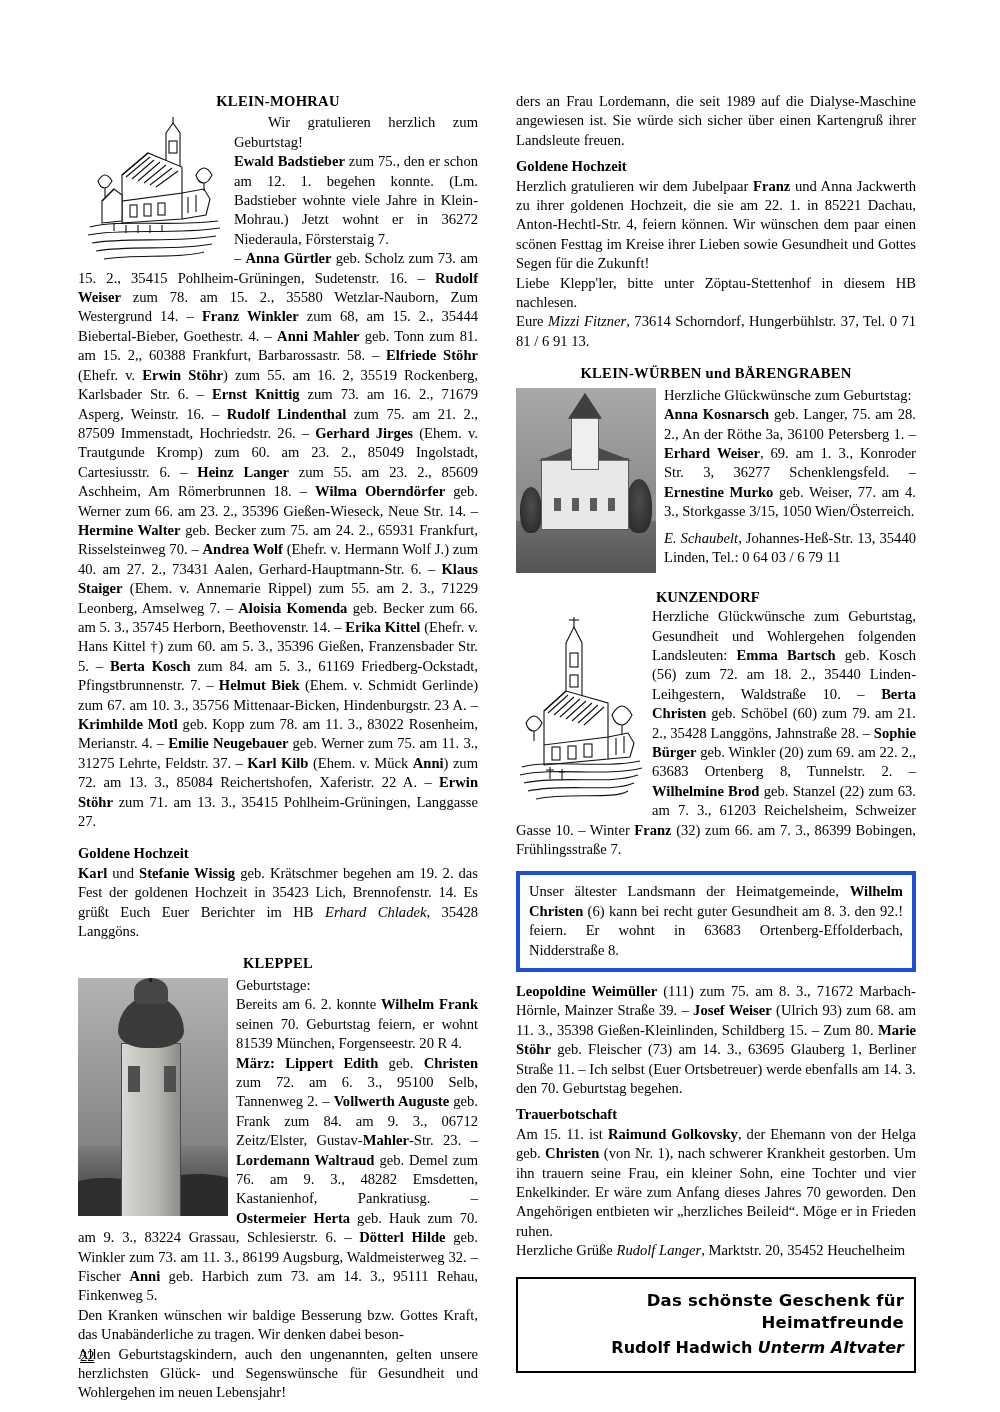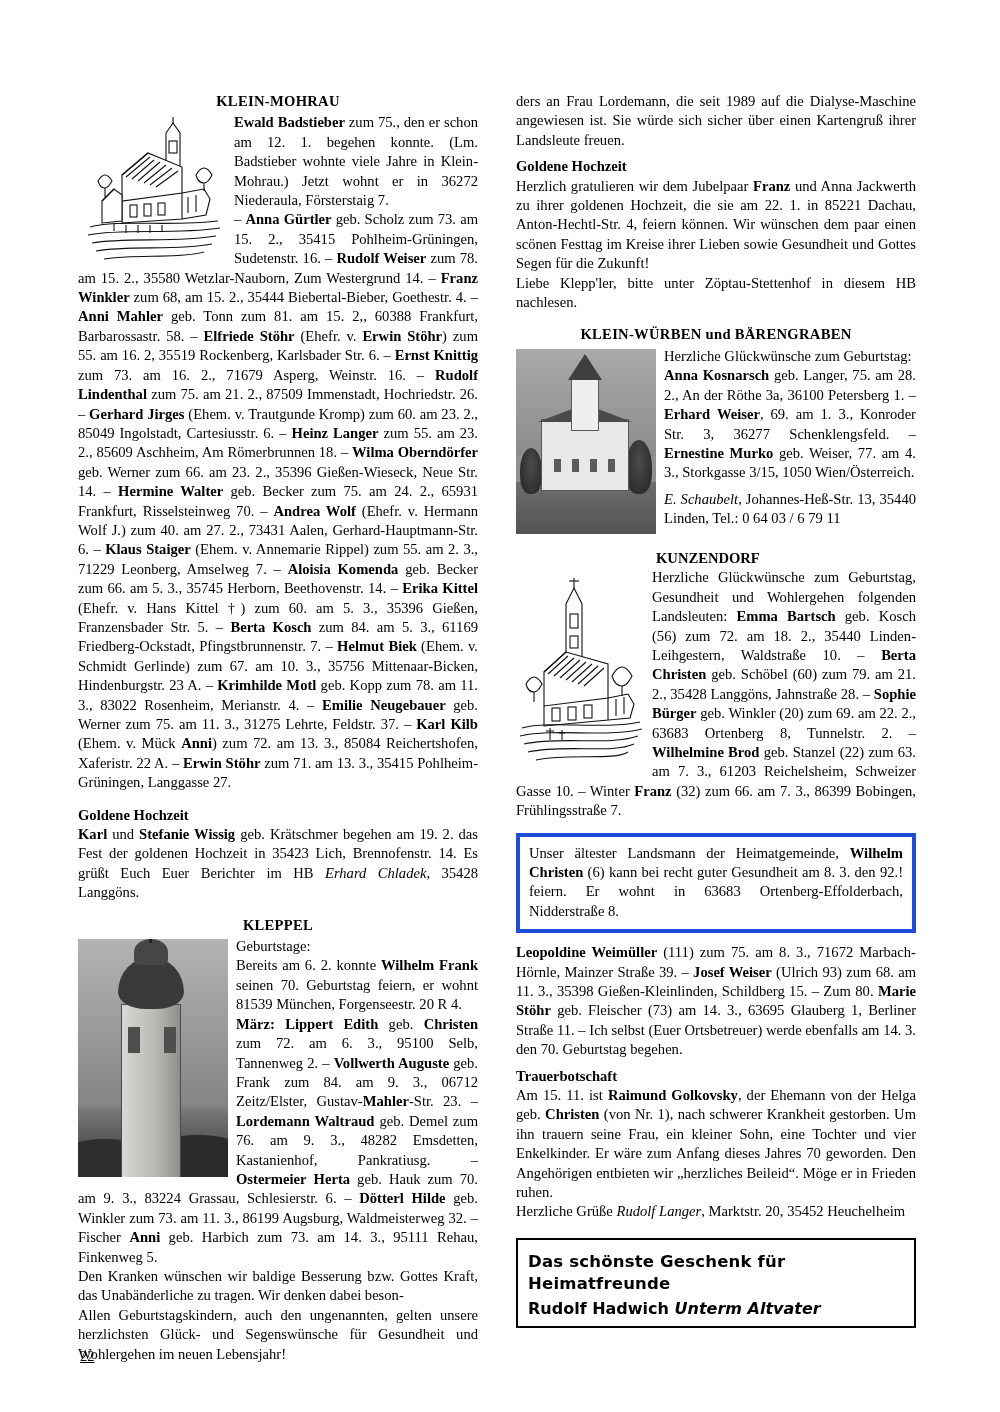--- a/index.html
+++ b/index.html
@@ -67,23 +67,23 @@
   .box {
     border: 4px solid #1d4ed8;
     padding: 7px 9px 8px 9px;
     margin: 12px 0 10px 0;
     font-size: 14.6px;
     line-height: 1.33;
     text-align: justify;
   }
   .ad-box {
     border: 2px solid #000;
-    padding: 11px 10px 7px 10px;
+    padding: 11px 10px 13px 10px;
     margin: 16px 0 0 0;
-    text-align: left;
+    text-align: right;
     font-family: "DejaVu Sans", sans-serif;
   }
   .ad-line1 {
     font-size: 16.5px;
     font-weight: bold;
     letter-spacing: 0.2px;
     margin-bottom: 3px;
   }
   .ad-line2 {
     font-size: 16px;
@@ -252,20 +252,21 @@
             <path d="M126 68 L126 76"></path>
             <path d="M20 66 q7 -12 14 0 q-4 7 -7 7 q-5 0 -7 -7 Z"></path>
             <path d="M27 73 L27 82"></path>
 
             <path d="M36 108 L36 116 M48 110 L48 118 M60 110 L60 118 M72 110 L72 118 M84 110 L84 117"></path>
           </g>
         </svg>
       </div>
     </div>
 
+    <p style="text-indent:34px">Wir gratulieren herzlich zum Geburtstag!</p>
     <p><b>Ewald Badstieber</b> zum 75., den er schon am 12. 1. begehen konnte. (Lm. Badstieber wohnte viele Jahre in Klein-Mohrau.) Jetzt wohnt er in 36272 Niederaula, Försterstaig 7.</p>
     <p>– <b>Anna Gürtler</b> geb. Scholz zum 73. am 15. 2., 35415 Pohlheim-Grüningen, Sudetenstr. 16. – <b>Rudolf Weiser</b> zum 78. am 15. 2., 35580 Wetzlar-Nauborn, Zum Westergrund 14. – <b><b>Franz</b> Winkler</b> zum 68, am 15. 2., 35444 Biebertal-Bieber, Goethestr. 4. – <b>Anni</b> <b>Mahler</b> geb. Tonn zum 81. am 15. 2,, 60388 Frankfurt, Barbarossastr. 58. – <b>Elfriede Stöhr</b> (Ehefr. v. <b>Erwin Stöhr</b>) zum 55. am 16. 2, 35519 Rockenberg, Karlsbader Str. 6. – <b>Ernst Knittig</b> zum 73. am 16. 2., 71679 Asperg, Weinstr. 16. – <b>Rudolf Lindenthal</b> zum 75. am 21. 2., 87509 Immenstadt, Hochriedstr. 26. – <b>Gerhard Jirges</b> (Ehem. v. Trautgunde Kromp) zum 60. am 23. 2., 85049 Ingolstadt, Cartesiusstr. 6. – <b>Heinz Langer</b> zum 55. am 23. 2., 85609 Aschheim, Am Römerbrunnen 18. – <b>Wilma</b> <b>Oberndörfer</b> geb. Werner zum 66. am 23. 2., 35396 Gießen-Wieseck, Neue Str. 14. – <b>Hermine Walter</b> geb. Becker zum 75. am 24. 2., 65931 Frankfurt, Risselsteinweg 70. – <b>Andrea Wolf</b> (Ehefr. v. Hermann Wolf J.) zum 40. am 27. 2., 73431 Aalen, Gerhard-Hauptmann-Str. 6. – <b>Klaus Staiger</b> (Ehem. v. Annemarie Rippel) zum 55. am 2. 3., 71229 Leonberg, Amselweg 7. – <b>Aloisia Komenda</b> geb. Becker zum 66. am 5. 3., 35745 Herborn, Beethovenstr. 14. – <b>Erika Kittel</b> (Ehefr. v. Hans Kittel †) zum 60. am 5. 3., 35396 Gießen, Franzensbader Str. 5. – <b>Berta Kosch</b> zum 84. am 5. 3., 61169 Friedberg-Ockstadt, Pfingstbrunnenstr. 7. – <b>Helmut Biek</b> (Ehem. v. Schmidt Gerlinde) zum 67. am 10. 3., 35756 Mittenaar-Bicken, Hindenburgstr. 23 A. – <b>Krimhilde</b> <b>Motl</b> geb. Kopp zum 78. am 11. 3., 83022 Rosenheim, Merianstr. 4. – <b>Emilie Neugebauer</b> geb. Werner zum 75. am 11. 3., 31275 Lehrte, Feldstr. 37. – <b><b>Karl</b> Kilb</b> (Ehem. v. Mück <b>Anni</b>) zum 72. am 13. 3., 85084 Reichertshofen, Xaferistr. 22 A. – <b>Erwin Stöhr</b> zum 71. am 13. 3., 35415 Pohlheim-Grüningen, Langgasse 27.</p>
     <div class="clear"></div>
 
     <div class="gap"></div>
     <div class="subhead">Goldene Hochzeit</div>
     <p><b>Karl</b> und <b>Stefanie Wissig</b> geb. Krätschmer begehen am 19. 2. das Fest der goldenen Hochzeit in 35423 Lich, Brennofenstr. 14. Es grüßt Euch Euer Berichter im HB <i>Erhard Chladek</i>, 35428 Langgöns.</p>
 
     <div class="gap"></div>
     <div class="head">KLEPPEL</div>
@@ -292,20 +293,21 @@
   </div>
 
   <div class="col col-right">
 
     <p>ders an Frau Lordemann, die seit 1989 auf die Dialyse-Maschine angewiesen ist. Sie würde sich sicher über einen Kartengruß ihrer Landsleute freuen.</p>
 
     <div class="gap-sm"></div>
     <div class="subhead">Goldene Hochzeit</div>
     <p>Herzlich gratulieren wir dem Jubelpaar <b>Franz</b> und Anna Jackwerth zu ihrer goldenen Hochzeit, die sie am 22. 1. in 85221 Dachau, Anton-Hechtl-Str. 4, feiern können. Wir wünschen dem paar einen scönen Festtag im Kreise ihrer Lieben sowie Gesundheit und Gottes Segen für die Zukunft!</p>
     <p>Liebe Klepp'ler, bitte unter Zöptau-Stettenhof in diesem HB nachlesen.</p>
+    <p>Eure <i>Mizzi Fitzner</i>, 73614 Schorndorf, Hungerbühlstr. 37, Tel. 0 71 81 / 6 91 13.</p>
 
     <div class="gap"></div>
     <div class="head">KLEIN-WÜRBEN und BÄRENGRABEN</div>
 
     <div class="img-float-left">
       <div class="photo1">
         <div class="sky"></div>
         <div class="ground"></div>
         <div class="tree t1"></div>
         <div class="tree t2"></div>

